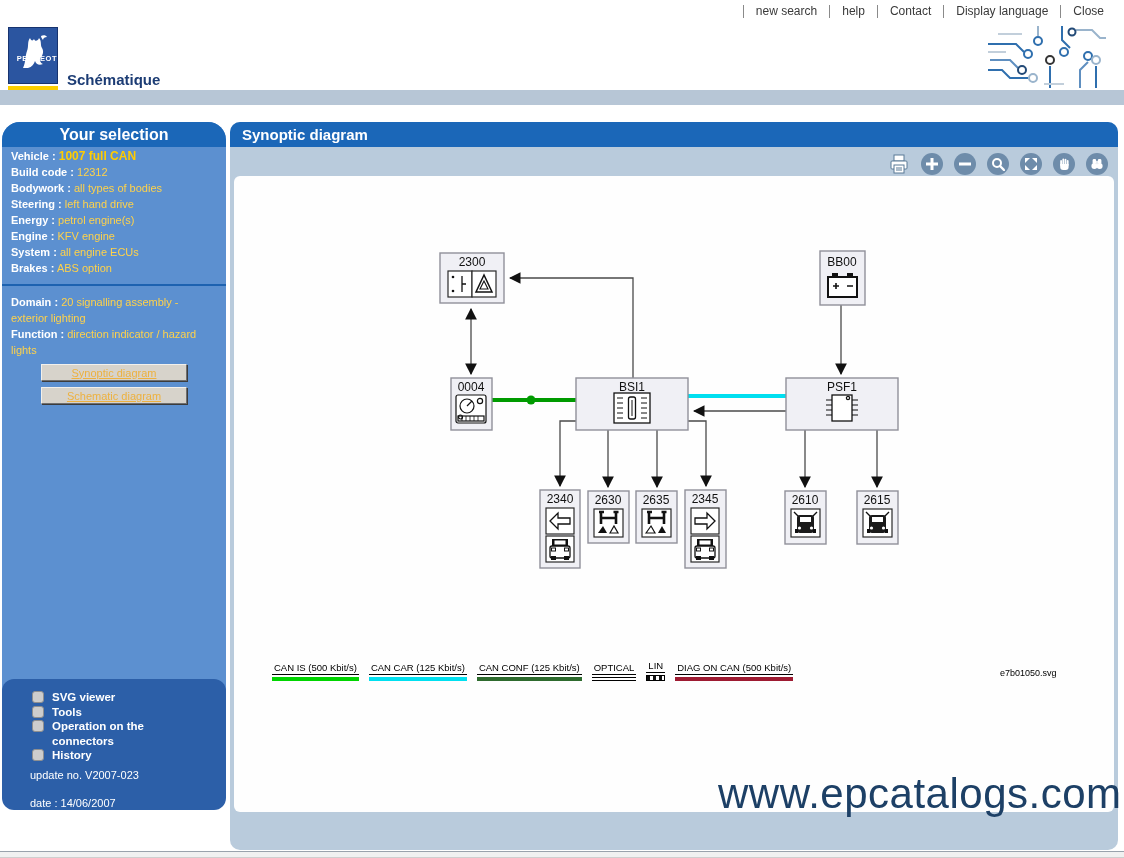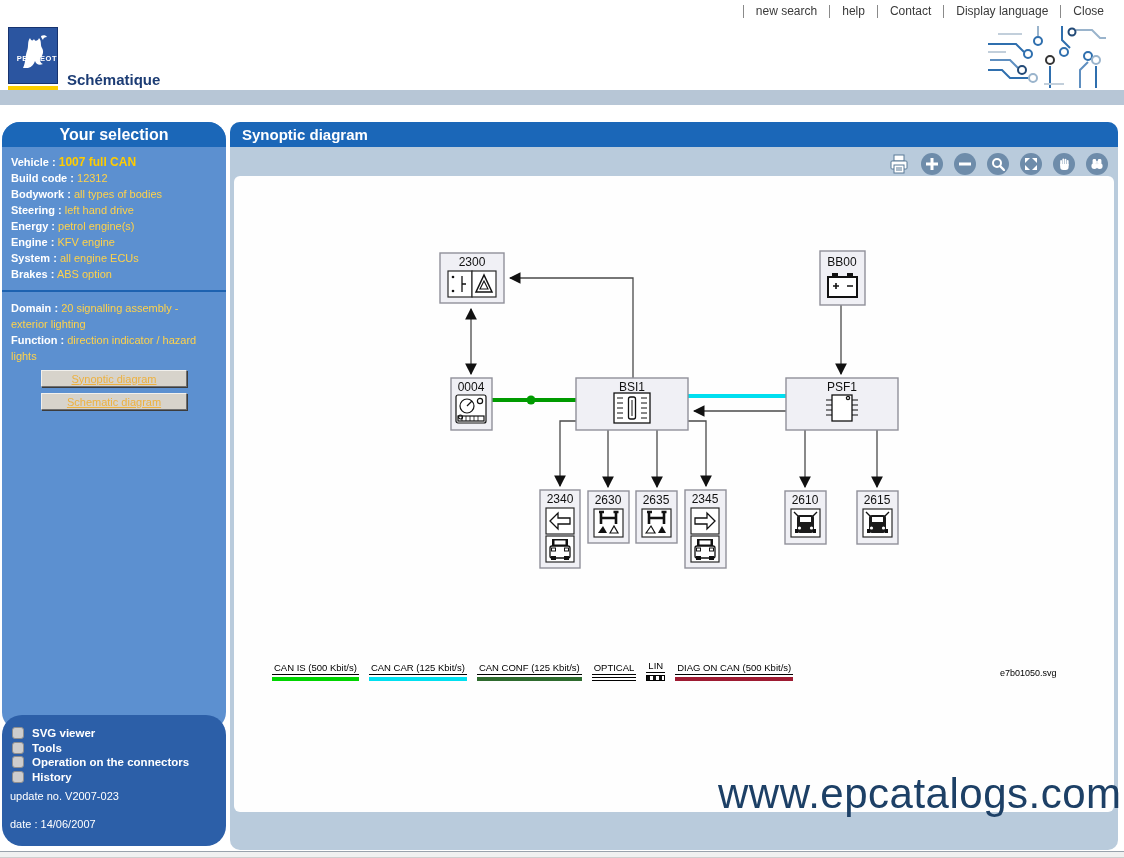--- a/index.html
+++ b/index.html
@@ -24,34 +24,34 @@
                color:#1c3c74;margin-top:24px; }
   .circuit   { position:absolute; right:18px; top:26px; }
 
   .strip { position:absolute; top:90px; left:0; width:100%; height:15px; background:#b7c6d6; }
 
   
   .panel1 { position:absolute; left:2px; top:122px; width:224px; height:608px;
             background:#5c90d0; border-radius:18px; overflow:hidden; }
   .panel1-head { height:25px; background:#1b67b8; color:#fff; font-size:16px; font-weight:bold;
                  text-align:center; line-height:25px; }
-  .panel1-body { padding:7px 9px; font-size:11px; line-height:16px; color:#fff; }
+  .panel1-body { padding:1px 9px; font-size:11px; line-height:16px; color:#fff; }
   .srow .lab { font-weight:bold; color:#fff; }
   .srow .val { color:#ffd24a; }
   .srow .val.big { font-weight:bold; font-size:12px; color:#ffcc00; }
   .sdivider { border-top:2px solid #1d62b0; margin:8px -9px 8px -9px; }
   .sbtn { display:block; width:146px; height:17px; margin:6px auto 0 auto;
           background:#d7d3cb; border:1px solid #6f6f6f; border-top-color:#f2f0ec;
           border-left-color:#f2f0ec; box-shadow:1px 1px 0 #3c3c3c;
           font-size:11px; line-height:14px; text-align:center;
           color:#edb13f; text-decoration:underline; cursor:pointer;
           font-family:"Liberation Sans", sans-serif; }
 
-  .panel2 { position:absolute; left:2px; top:715px; width:224px; height:131px;
-            background:#2c5fa8; border-radius:20px; color:#fff; padding:11px 8px; }
+  .panel2 { position:absolute; left:2px; top:679px; width:224px; height:131px;
+            background:#2c5fa8; border-radius:12px; color:#fff; padding:11px 28px; }
   .p2item { display:flex; font-size:11.5px; font-weight:bold; line-height:14.5px;
             margin-bottom:0; cursor:pointer; }
   .bullet { flex:0 0 12px; width:12px; height:12px; background:#cdcdcd;
             border:1px solid #8f8f8f; border-radius:3px; margin:1px 8px 0 2px; }
   .p2meta { font-size:11px; line-height:15px; margin-top:5px; }
 
   
   .main { position:absolute; left:230px; top:122px; width:888px; height:728px;
           background:#b9cbdc; border-radius:10px; }
   .main-head { height:25px; background:#1b67b8; border-radius:10px 10px 0 0; color:#fff;

